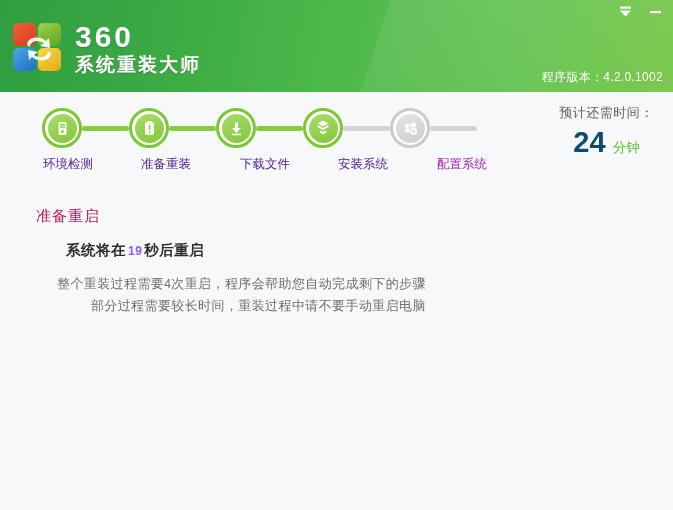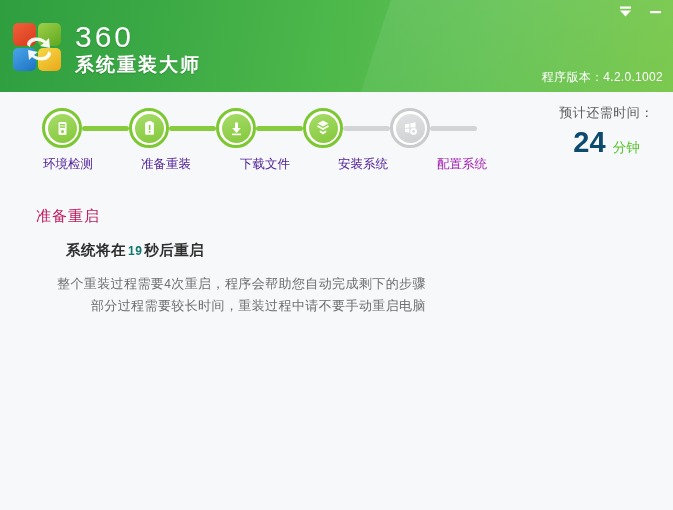--- a/index.html
+++ b/index.html
@@ -50,21 +50,21 @@
   .logo-sq.br { left: 25px; top: 25px; background: linear-gradient(145deg,#f6d945,#e8a81b); }
   .logo-arrows { position: absolute; left: 0; top: 0; }
 
   .logo-text {
     position: absolute;
     left: 75px; top: 22px;
     color: #ffffff;
   }
   .logo-360 {
     font-size: 30px;
-    font-weight: normal;
+    font-weight: bold;
     letter-spacing: 3px;
     line-height: 30px;
     text-shadow: 0 1px 1px rgba(0,0,0,0.18);
   }
   .logo-cn {
     font-size: 19px;
     font-weight: bold;
     letter-spacing: 2px;
     line-height: 24px;
     margin-top: 1px;
@@ -194,21 +194,21 @@
   .countdown-line {
     position: absolute;
     left: 66px; top: 54px;
     font-size: 14.5px;
     color: #2e2e2e;
     font-weight: bold;
     letter-spacing: 0.5px;
     white-space: nowrap;
   }
   .countdown-num {
-    color: #0f766e;
+    color: #8b5cf6;
     font-size: 12px;
     font-weight: bold;
     padding: 0 2px;
   }
   .desc {
     position: absolute;
     left: 57px; top: 86px;
     font-size: 13px;
     color: #6d6e70;
     line-height: 21px;

